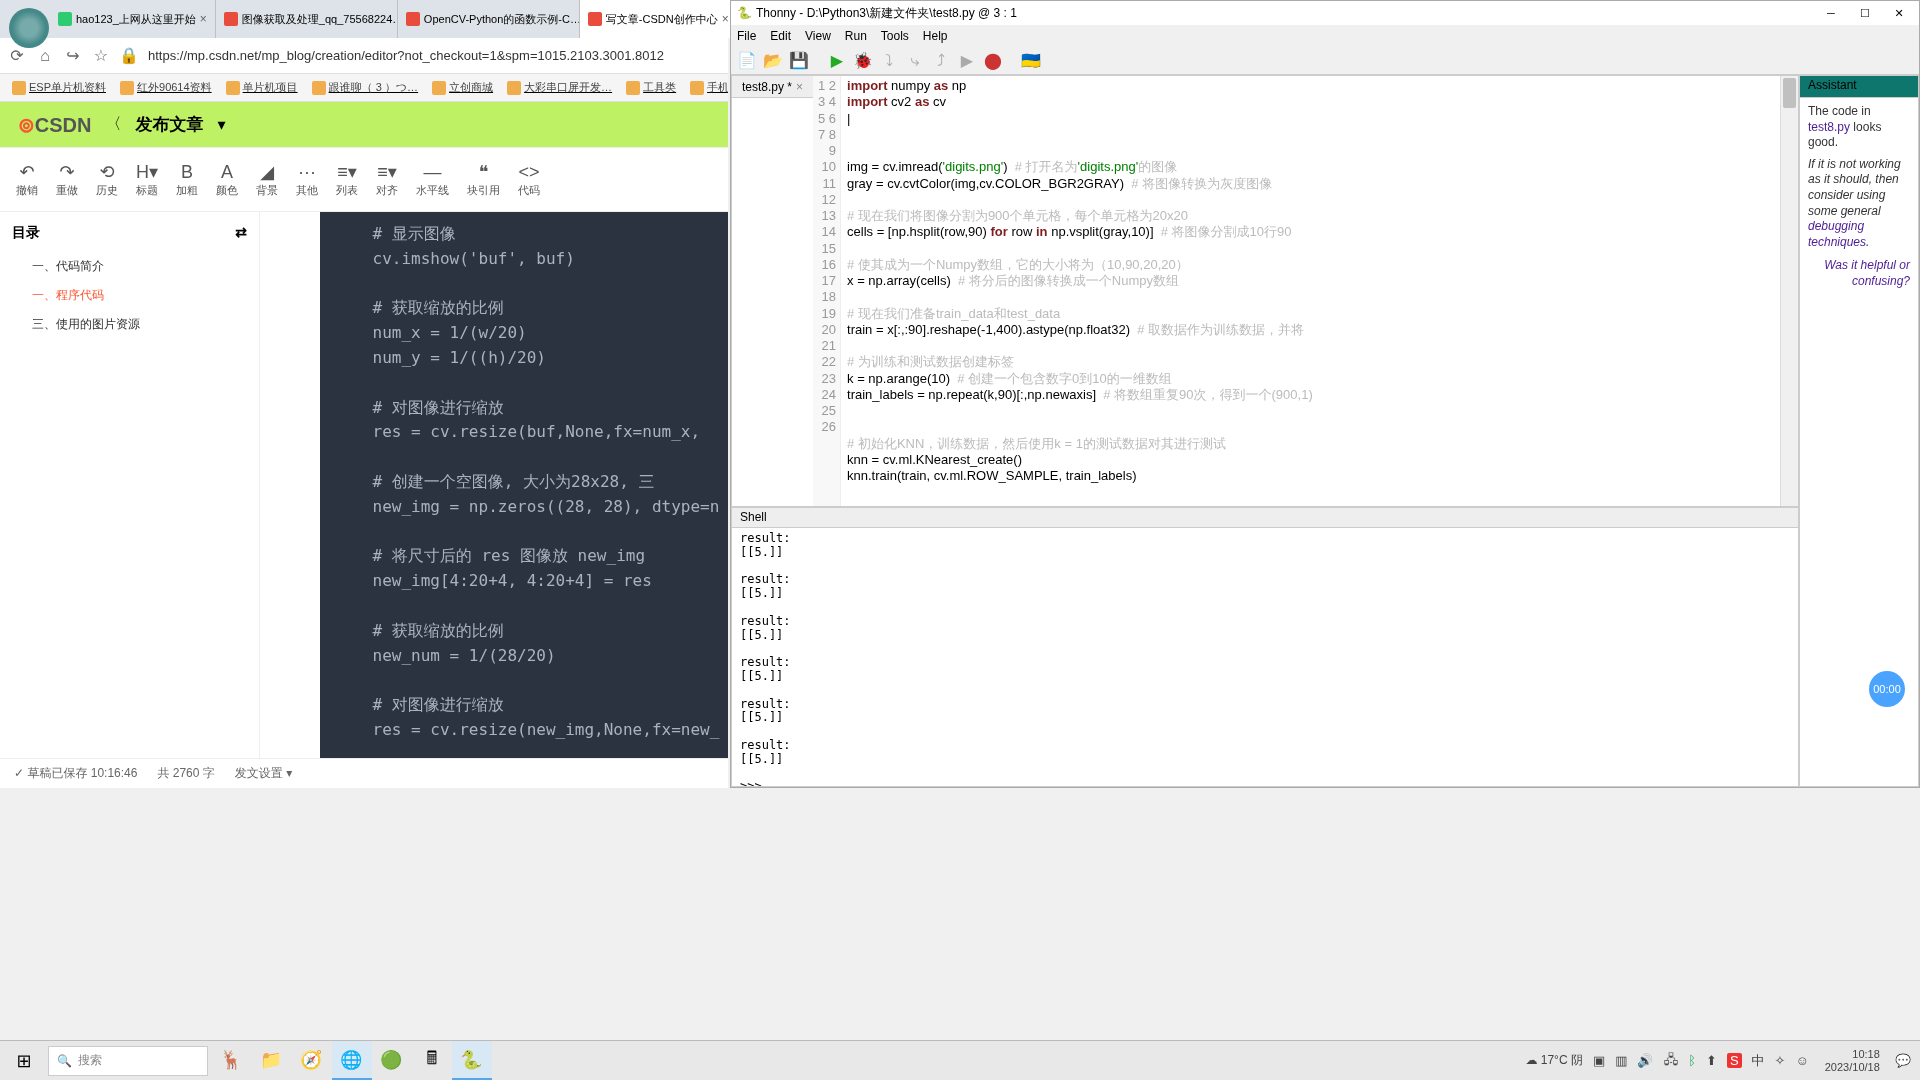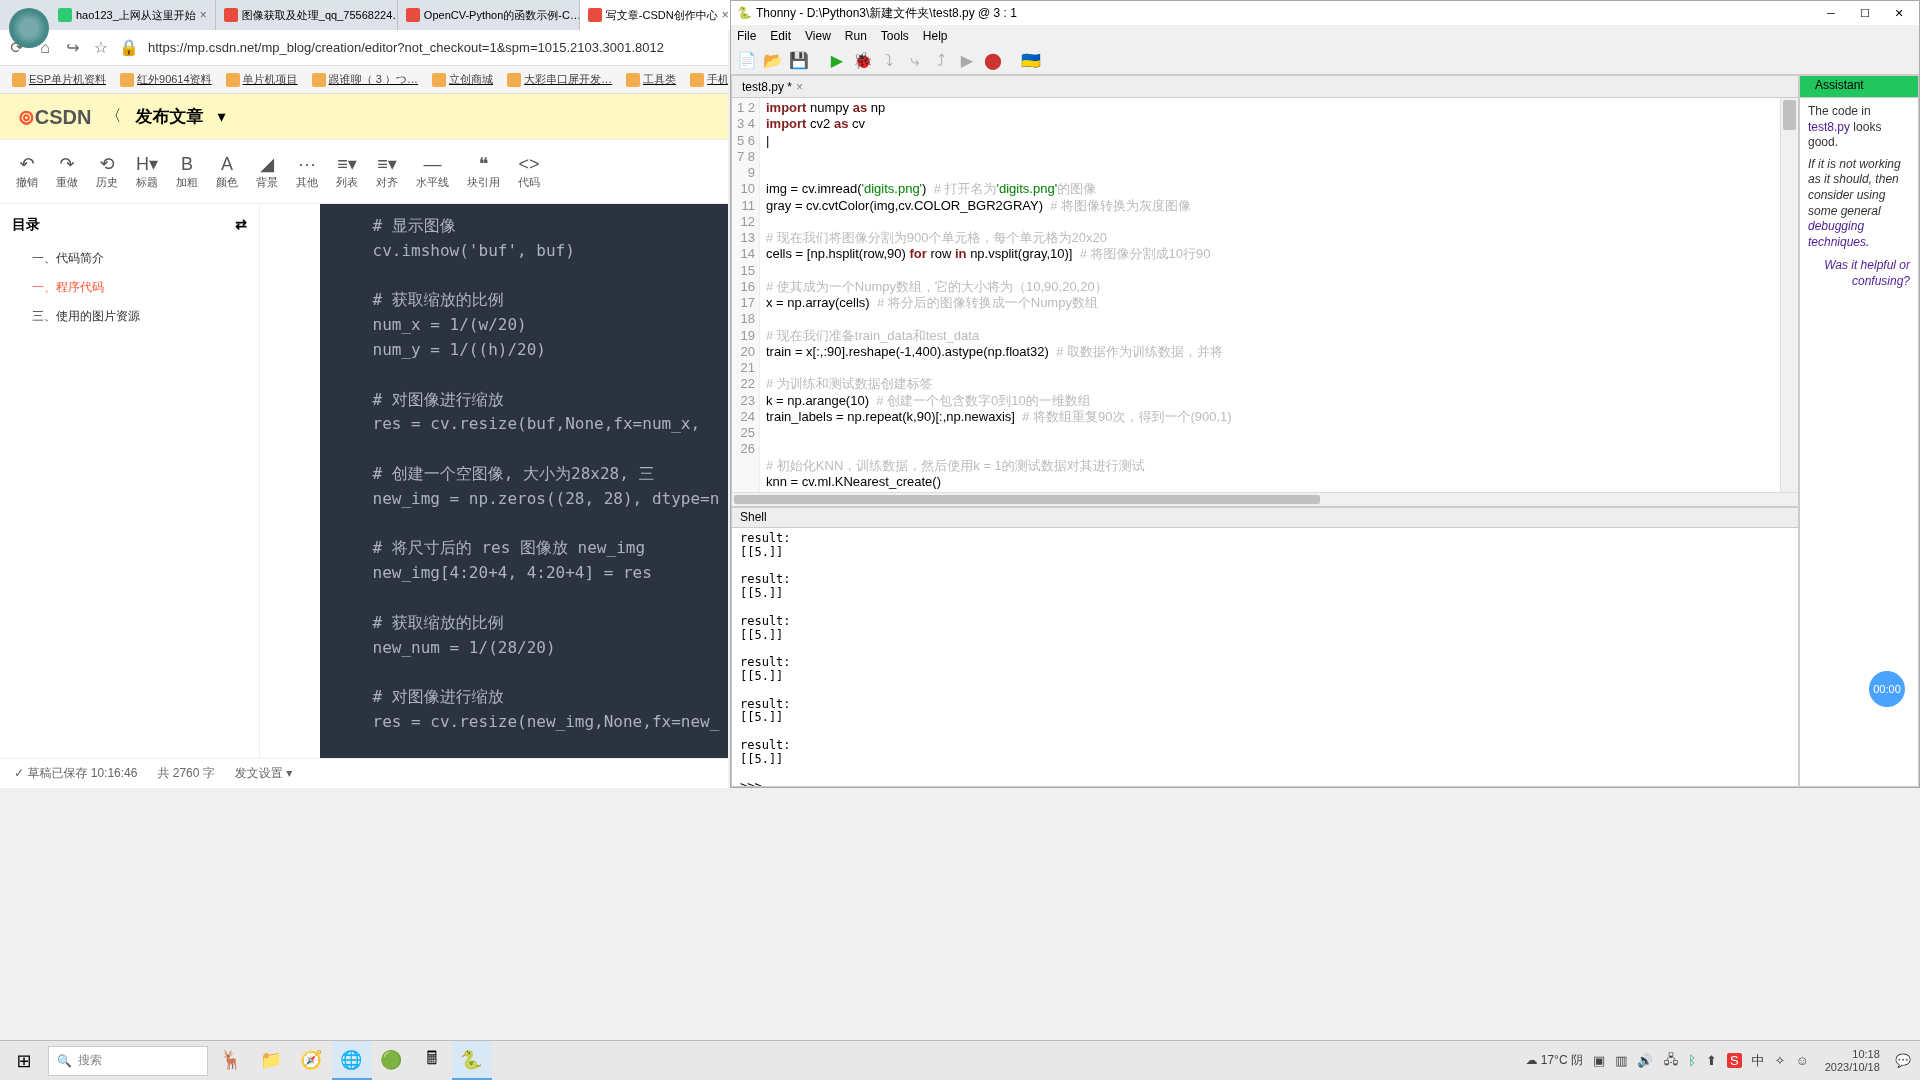--- a/index.html
+++ b/index.html
@@ -1,35 +1,35 @@
 <!DOCTYPE html>
 <html><head>
 <meta charset="utf-8">
 <style>
 * { margin: 0; padding: 0; box-sizing: border-box; font-family: "Microsoft YaHei", "Segoe UI", Arial, sans-serif; }
 body { width: 1920px; height: 1080px; overflow: hidden; background: #f0f0f0; position: relative; }
 
 
 .browser { position: absolute; left: 0; top: 0; width: 728px; height: 788px; background: #f5f5f5; display: flex; flex-direction: column; }
-.browser-tabs { height: 30px; background: #dde3e8; display: flex; align-items: center; }
+.browser-tabs { height: 38px; background: #dde3e8; display: flex; align-items: center; }
 .avatar-icon { width: 40px; height: 40px; background: radial-gradient(circle, #7aa 30%, #488 60%); border-radius: 50%; margin: 2px 3px; position: absolute; top: 6px; left: 6px; z-index: 2; }
 .browser-tabs-inner { margin-left: 50px; display:flex; height:100%; }
 .tab { height: 100%; padding: 4px 8px; font-size: 11px; display: flex; align-items: center; gap: 4px; border-right: 1px solid #c0c0c0; max-width: 182px; overflow: hidden; white-space: nowrap; }
 .tab.active { background: #fff; }
 .tab-favicon { width: 14px; height: 14px; background: #e74c3c; border-radius: 2px; flex-shrink:0; }
 .tab-favicon.green { background: #2ecc71; }
 .tab-close { font-size: 12px; color: #666; flex-shrink:0; }
 .address-bar { height: 36px; background: #fff; display: flex; align-items: center; padding: 0 8px; gap: 10px; border-bottom: 1px solid #e0e0e0; }
 .nav-icon { width: 18px; height: 18px; color: #666; display:flex; align-items:center; justify-content:center; }
 .url-text { flex: 1; font-size: 13px; color: #333; overflow: hidden; white-space: nowrap; }
 .bookmarks { height: 28px; background: #f5f5f5; display: flex; align-items: center; padding: 0 6px; gap: 2px; border-bottom: 1px solid #e0e0e0; overflow: hidden; text-decoration: underline; }
 .bm-item { font-size: 11px; color: #444; padding: 2px 6px; display: flex; align-items: center; gap: 3px; white-space: nowrap; }
 .bm-icon { width: 14px; height: 14px; background: #f0ad4e; border-radius: 2px; }
 
-.csdn-header { height: 46px; background: #fef9c3; display: flex; align-items: center; padding: 0 18px; gap: 14px; border-bottom: 1px solid #eee; }
+.csdn-header { height: 46px; background: #bef264; display: flex; align-items: center; padding: 0 18px; gap: 14px; border-bottom: 1px solid #eee; }
 .csdn-logo { font-size: 20px; font-weight: bold; color: #555; }
 .csdn-logo::before { content: "⊚"; color: #fc5531; }
 .csdn-title { font-size: 17px; font-weight: bold; }
 .toolbar { height: 64px; background: #fff; display: flex; align-items: center; padding: 0 8px; gap: 2px; border-bottom: 1px solid #eee; }
 .tb-item { display:flex; flex-direction:column; align-items:center; font-size: 11px; color: #555; padding: 2px 8px; }
 .tb-glyph { font-size: 18px; height: 22px; display:flex; align-items:center; }
 
 .main-area { flex:1; display: flex; background: #fff; overflow:hidden; }
 .sidebar { width: 260px; border-right: 1px solid #eee; padding: 12px; }
 .sidebar-title { font-size: 14px; font-weight: bold; margin-bottom: 10px; display:flex; justify-content:space-between; }
@@ -44,39 +44,39 @@
 .thonny { position: absolute; left: 730px; top: 0; right: 0; height: 788px; background: #f0f0f0; border: 1px solid #aaa; display: flex; flex-direction: column; }
 .thonny-title { height: 24px; background: #fff; display: flex; align-items: center; padding: 0 6px; font-size: 12px; }
 .thonny-title-text { flex:1; display:flex; align-items:center; gap:4px; }
 .win-btns { display:flex; gap:6px; }
 .win-btn { width: 28px; height: 20px; display:flex; align-items:center; justify-content:center; font-size:11px; }
 .thonny-menu { height: 22px; background: #f0f0f0; display: flex; align-items: center; padding: 0 6px; gap: 14px; font-size: 12px; }
 .thonny-tb { height: 28px; background: #f0f0f0; display: flex; align-items: center; padding: 0 6px; gap: 6px; border-bottom: 1px solid #ccc; }
 .thonny-tb-btn { width: 20px; height: 20px; display:flex; align-items:center; justify-content:center; }
 .thonny-main { flex:1; display: flex; overflow: hidden; }
 .editor-shell-wrap { flex:1; display:flex; flex-direction:column; min-width:0; }
-.editor-pane { flex:1; display:flex; flex-direction:column; border: 1px solid #ccc; background:#fff; min-height:0; }
+.editor-pane { flex:1; display:flex; border: 1px solid #ccc; background:#fff; min-height:0; }
 .editor-tab { height: 22px; display:flex; align-items:center; padding: 0 10px; font-size: 12px; background: #eee; border-bottom: 1px solid #ccc; }
 .editor-body { flex:1; display:flex; font-family: Consolas, monospace; font-size: 13px; overflow:hidden; position:relative; }
 .gutter { width: 28px; background: #f8f8f8; text-align: right; padding: 2px 4px; color: #999; line-height: 1.25; border-right:1px solid #eee; }
 .code-area { flex:1; padding: 2px 6px; line-height: 1.25; white-space: pre; overflow:hidden; }
 .code-area .str { color: #008000; }
 .code-area .cm { color: #bbb; }
 .code-area .imp { color: #7f1d1d; font-weight:bold; }
 .v-scroll { width: 18px; background: #f0f0f0; border-left:1px solid #ddd; position:relative; }
 .v-thumb { position:absolute; top:2px; left:2px; right:2px; height:30px; background:#c0c0c0; border-radius:2px; }
 .h-scroll { height: 14px; background: #f0f0f0; border-top:1px solid #ddd; position:relative; }
 .h-thumb { position:absolute; top:2px; left:2px; width:55%; bottom:2px; background:#c0c0c0; border-radius:2px; }
 
 .shell-pane { height: 280px; border: 1px solid #ccc; background: #fff; display:flex; flex-direction:column; }
 .shell-tab { height: 20px; background:#eee; font-size:12px; padding:2px 8px; border-bottom:1px solid #ccc; }
 .shell-body { flex:1; font-family: Consolas, monospace; font-size: 12px; padding: 4px 8px; white-space: pre; overflow:hidden; line-height:1.15; }
 
 .assistant-pane { width: 120px; border:1px solid #ccc; background:#fff; display:flex; flex-direction:column; }
-.assistant-tab { height:22px; background:#22c55e; font-size:12px; padding:2px 15px; border-bottom:1px solid #ccc; }
+.assistant-tab { height:22px; background:#0f766e; font-size:12px; padding:2px 8px; border-bottom:1px solid #ccc; }
 .assistant-body { flex:1; padding:6px 8px; font-size:12px; color:#333; line-height:1.3; }
 .assistant-body a { color: #4c1d95; }
 
 .thonny-status { height: 20px; background:#f0f0f0; border-top:1px solid #ccc; font-size:11px; text-align:right; padding: 2px 8px; color:#444; }
 
 .badge { position:absolute; right:14px; top:670px; width:36px; height:36px; border-radius:50%; background:#4aa3ff; color:#fff; font-size:11px; display:flex; align-items:center; justify-content:center; }
 
 
 .taskbar { position: absolute; left:0; bottom:0; width:100%; height:40px; background:#e8e8e8; border-top:1px solid #bbb; display:flex; align-items:center; }
 .start-btn { width:48px; height:100%; display:flex; align-items:center; justify-content:center; font-size:18px; }

